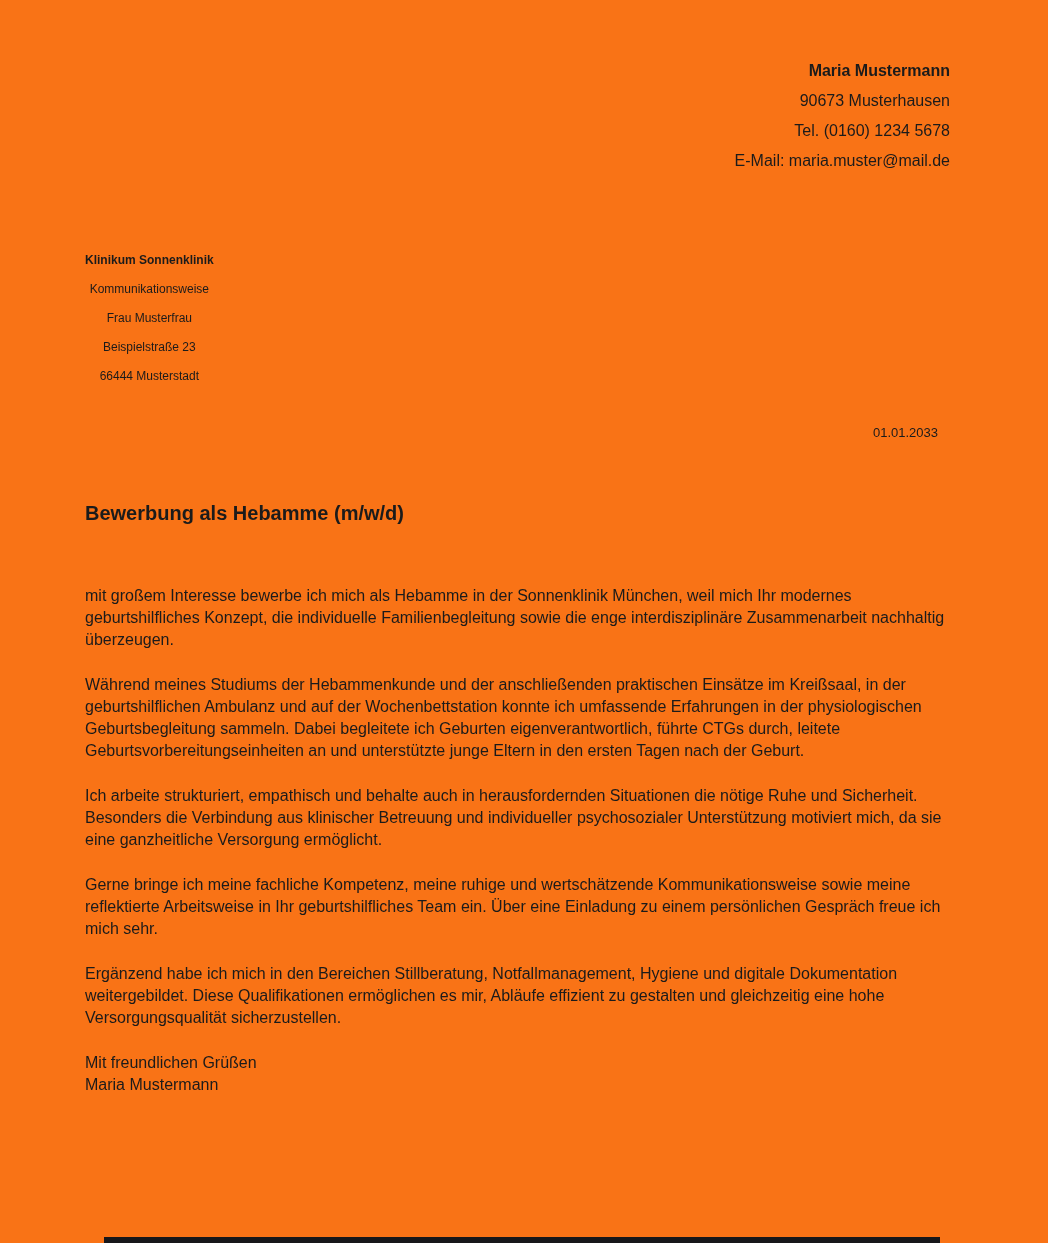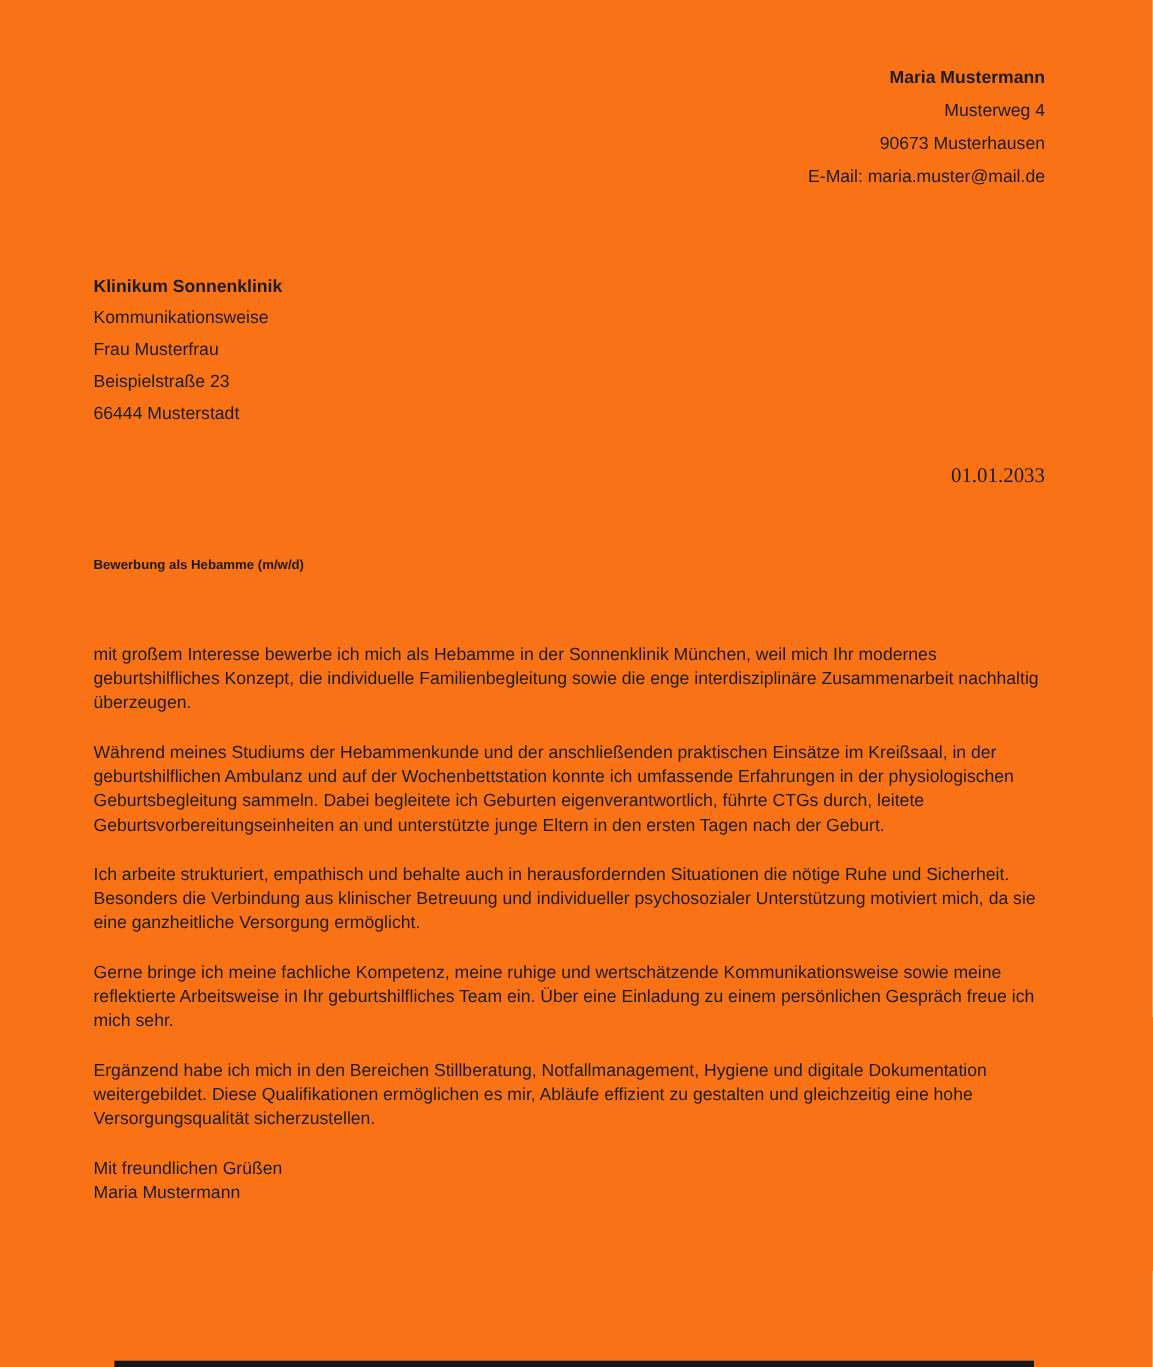--- a/index.html
+++ b/index.html
@@ -20,38 +20,37 @@
     right: 98px;
     text-align: right;
     font-size: 16px;
     line-height: 30px;
   }
   .sender .sender-name { font-weight: bold; }
   .recipient {
     position: absolute;
     top: 246px;
     left: 85px;
-    text-align: left;
-    font-size: 16px;
+    text-align: center;
+    font-size: 12px;
     line-height: 29px;
   }
   .recipient .recipient-company { font-weight: bold; }
   .date {
     position: absolute;
     top: 422px;
-    right: 98px;
-    font-size: 19px;
+    right: 110px;
+    font-size: 13px;
     line-height: 22px;
-    font-family: Liberation Serif, serif;
   }
   .subject {
     position: absolute;
     top: 502px;
     left: 85px;
-    font-size: 12px;
+    font-size: 20px;
     font-weight: bold;
     line-height: 22px;
   }
   .body {
     position: absolute;
     top: 585px;
     left: 85px;
     width: 872px;
     font-size: 16px;
     line-height: 22px;
@@ -69,22 +68,22 @@
     background: #17171a;
   }
 </style>
 </head>
 <body>
 
 <div class="page">
 
   <div class="sender">
     <div class="sender-name">Maria Mustermann</div>
-    <div>Musterweg 4</div>
     <div>90673 Musterhausen</div>
+    <div>Tel. (0160) 1234 5678</div>
     <div>E-Mail: maria.muster@mail.de</div>
   </div>
 
   <div class="recipient">
     <div class="recipient-company">Klinikum Sonnenklinik</div>
     <div>Kommunikationsweise</div>
     <div>Frau Musterfrau</div>
     <div>Beispielstraße 23</div>
     <div>66444 Musterstadt</div>
   </div>

